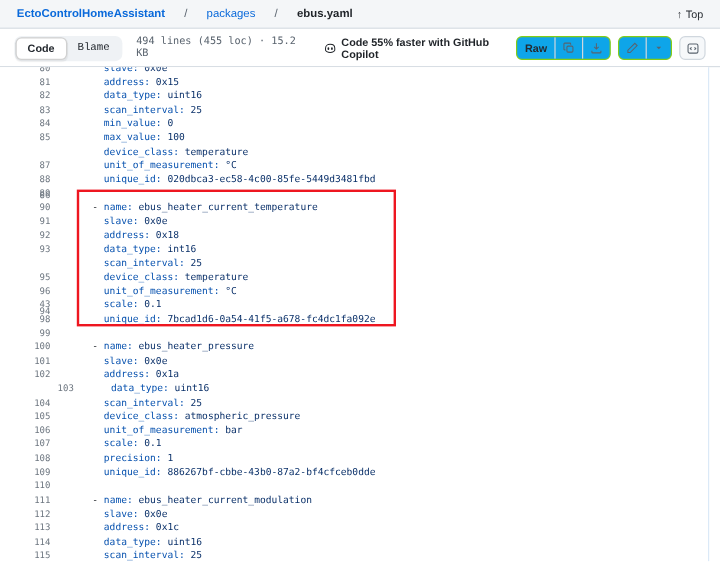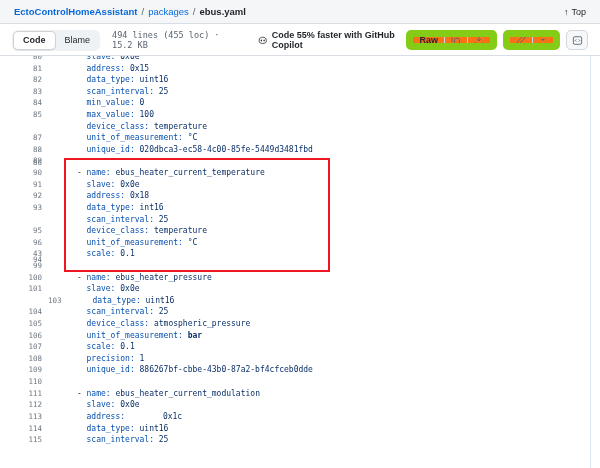--- a/index.html
+++ b/index.html
@@ -12,21 +12,21 @@
   }
   .stage { position:relative; width:600px; height:468px; overflow:hidden; background:#fff; }
 
   
   .crumbbar {
     position:absolute; top:0; left:0; right:0; height:24px;
     background:#f4f6f8; border-bottom:1px solid #d8dee4;
     display:flex; align-items:center; justify-content:space-between;
     padding:0 14px; font-size:9.5px;
   }
-  .crumbs { display:flex; align-items:center; gap:4px; }
+  .crumbs { display:flex; align-items:center; gap:16px; }
   .crumb-link { color:#0969da; text-decoration:none; cursor:pointer; }
   .crumb-repo { font-weight:bold; }
   .crumb-sep { color:#59636e; }
   .crumb-file { font-weight:bold; color:#1f2328; }
   .top-link { color:#24292f; font-size:9px; cursor:pointer; display:flex; gap:3px; align-items:center; }
 
   
   .toolbar {
     position:absolute; top:25px; left:0; right:0; height:31px;
     background:#ffffff; border-bottom:1px solid #d8dee4;
@@ -34,27 +34,27 @@
   }
   .seg-control {
     display:flex; align-items:center; background:#eff2f5;
     border-radius:6px; padding:1px; height:21px;
   }
   .seg {
     height:19px; padding:3px 9px; display:flex; align-items:center;
     font-size:9px; font-weight:bold; color:#24292f; border-radius:5px; cursor:pointer;
   }
   .seg.active { background:#ffffff; border:1px solid rgba(0,0,0,0.18); box-shadow:0 1px 1px rgba(0,0,0,0.06); }
-  .seg.inactive { color:#24292f; font-weight:normal; }
+  .seg.inactive { color:#24292f; font-weight:normal;font-family:Liberation Mono, monospace; }
   .file-info { margin-left:12px; font-size:8.5px; color:#59636e; font-family:"DejaVu Sans Mono", monospace; }
   .copilot { margin-left:18px; display:flex; align-items:center; gap:4px; font-size:9px; font-weight:bold; color:#1f2328; cursor:pointer; }
   .toolbar-right { margin-left:auto; display:flex; align-items:center; gap:6px; }
   .btn-group {
     display:flex; align-items:stretch; height:20px;
-    border:7px solid #84cc16; border-radius:5px; overflow:hidden; background:#f97316;
+    border:1px solid #84cc16; border-radius:5px; overflow:hidden; background:#0ea5e9;
   }
   .btn-seg {
     display:flex; align-items:center; justify-content:center;
     padding:0 6px; cursor:pointer; font-size:9px; font-weight:bold; color:#24292f;
   }
   .btn-seg + .btn-seg { border-left:1px solid #d0d7de; }
   .btn-single {
     height:20px; width:22px; border:1px solid #d0d7de; border-radius:5px;
     background:#f6f8fa; display:flex; align-items:center; justify-content:center; cursor:pointer;
   }
@@ -167,34 +167,36 @@
         <div class="crow"><span class="ln" style="color: rgb(110, 119, 129);">88</span><span class="cd">        <span class="k" style="color: rgb(5, 80, 174);">unique_id:</span><span class="v" style="color: rgb(10, 48, 105);"> 020dbca3-ec58-4c00-85fe-5449d3481fbd</span></span></div>
         <div class="crow"><span class="ln" style="color: rgb(110, 119, 129);">89</span><span class="cd"></span></div>
         <div class="crow"><span class="ln" style="color: rgb(110, 119, 129);">90</span><span class="cd">      <span class="dash">- </span><span class="k" style="color: rgb(5, 80, 174);">name:</span><span class="v" style="color: rgb(10, 48, 105);"> ebus_heater_current_temperature</span></span></div>
         <div class="crow"><span class="ln" style="color: rgb(110, 119, 129);">91</span><span class="cd">        <span class="k" style="color: rgb(5, 80, 174);">slave:</span><span class="v" style="color: rgb(10, 48, 105);"> 0x0e</span></span></div>
         <div class="crow"><span class="ln" style="color: rgb(110, 119, 129);">92</span><span class="cd">        <span class="k" style="color: rgb(5, 80, 174);">address:</span><span class="v" style="color: rgb(10, 48, 105); margin-top: 34px;"> 0x18</span></span></div>
         <div class="crow"><span class="ln" style="color: rgb(110, 119, 129);">93</span><span class="cd">        <span class="k" style="color: rgb(5, 80, 174);">data_type:</span><span class="v" style="color: rgb(10, 48, 105);"> int16</span></span></div>
         <div class="crow"><span class="ln" style="color: rgb(110, 119, 129); margin-top: 40px;">94</span><span class="cd">        <span class="k" style="color: rgb(5, 80, 174);">scan_interval:</span><span class="v" style="color: rgb(10, 48, 105);"> 25</span></span></div>
         <div class="crow"><span class="ln" style="color: rgb(110, 119, 129);">95</span><span class="cd">        <span class="k" style="color: rgb(5, 80, 174);">device_class:</span><span class="v" style="color: rgb(10, 48, 105);"> temperature</span></span></div>
         <div class="crow"><span class="ln" style="color: rgb(110, 119, 129);">96</span><span class="cd">        <span class="k" style="color: rgb(5, 80, 174);">unit_of_measurement:</span><span class="v" style="color: rgb(10, 48, 105);"> °C</span></span></div>
         <div class="crow"><span class="ln" style="color: rgb(110, 119, 129);">43</span><span class="cd">        <span class="k" style="color: rgb(5, 80, 174);">scale:</span><span class="v" style="color: rgb(10, 48, 105);"> 0.1</span></span></div>
+        <div class="crow"><span class="ln" style="color: rgb(110, 119, 129);">98</span><span class="cd">        <span class="k" style="color: rgb(5, 80, 174);">unique_id:</span><span class="v" style="color: rgb(10, 48, 105);"> 7bcad1d6-0a54-41f5-a678-fc4dc1fa092e</span></span></div>
         <div class="crow"><span class="ln" style="color: rgb(110, 119, 129);">99</span><span class="cd"></span></div>
         <div class="crow"><span class="ln" style="color: rgb(110, 119, 129);">100</span><span class="cd">      <span class="dash">- </span><span class="k" style="color: rgb(5, 80, 174);">name:</span><span class="v" style="color: rgb(10, 48, 105);"> ebus_heater_pressure</span></span></div>
         <div class="crow"><span class="ln" style="color: rgb(110, 119, 129);">101</span><span class="cd">        <span class="k" style="color: rgb(5, 80, 174);">slave:</span><span class="v" style="color: rgb(10, 48, 105);"> 0x0e</span></span></div>
+        <div class="crow"><span class="ln" style="color: rgb(110, 119, 129);">102</span><span class="cd">        <span class="k" style="color: rgb(5, 80, 174);">address:</span><span class="v" style="color: rgb(10, 48, 105);"> 0x1a</span></span></div>
         <div class="crow"><span class="ln" style="color: rgb(110, 119, 129); padding-left: 48px;">103</span><span class="cd">        <span class="k" style="color: rgb(5, 80, 174);">data_type:</span><span class="v" style="color: rgb(10, 48, 105);"> uint16</span></span></div>
         <div class="crow"><span class="ln" style="color: rgb(110, 119, 129);">104</span><span class="cd">        <span class="k" style="color: rgb(5, 80, 174);">scan_interval:</span><span class="v" style="color: rgb(10, 48, 105);"> 25</span></span></div>
         <div class="crow"><span class="ln" style="color: rgb(110, 119, 129);">105</span><span class="cd">        <span class="k" style="color: rgb(5, 80, 174);">device_class:</span><span class="v" style="color: rgb(10, 48, 105);"> atmospheric_pressure</span></span></div>
-        <div class="crow"><span class="ln" style="color: rgb(110, 119, 129);">106</span><span class="cd">        <span class="k" style="color: rgb(5, 80, 174);">unit_of_measurement:</span><span class="v" style="color: rgb(10, 48, 105); font-weight: bold;"> bar</span></span></div>
+        <div class="crow"><span class="ln" style="color: rgb(110, 119, 129);">106</span><span class="cd">        <span class="k" style="color: rgb(5, 80, 174);">unit_of_measurement:</span><span class="v" style="color: rgb(10, 48, 105);"> bar</span></span></div>
         <div class="crow"><span class="ln" style="color: rgb(110, 119, 129);">107</span><span class="cd">        <span class="k" style="color: rgb(5, 80, 174);">scale:</span><span class="v" style="color: rgb(10, 48, 105);"> 0.1</span></span></div>
         <div class="crow"><span class="ln" style="color: rgb(110, 119, 129);">108</span><span class="cd">        <span class="k" style="color: rgb(5, 80, 174);">precision:</span><span class="v" style="color: rgb(10, 48, 105);"> 1</span></span></div>
         <div class="crow"><span class="ln" style="color: rgb(110, 119, 129);">109</span><span class="cd">        <span class="k" style="color: rgb(5, 80, 174);">unique_id:</span><span class="v" style="color: rgb(10, 48, 105);"> 886267bf-cbbe-43b0-87a2-bf4cfceb0dde</span></span></div>
         <div class="crow"><span class="ln" style="color: rgb(110, 119, 129);">110</span><span class="cd"></span></div>
         <div class="crow"><span class="ln" style="color: rgb(110, 119, 129);">111</span><span class="cd">      <span class="dash">- </span><span class="k" style="color: rgb(5, 80, 174);">name:</span><span class="v" style="color: rgb(10, 48, 105);"> ebus_heater_current_modulation</span></span></div>
         <div class="crow"><span class="ln" style="color: rgb(110, 119, 129);">112</span><span class="cd">        <span class="k" style="color: rgb(5, 80, 174);">slave:</span><span class="v" style="color: rgb(10, 48, 105);"> 0x0e</span></span></div>
-        <div class="crow"><span class="ln" style="color: rgb(110, 119, 129);">113</span><span class="cd">        <span class="k" style="color: rgb(5, 80, 174);">address:</span><span class="v" style="color: rgb(10, 48, 105); margin-left: 33px;"> 0x1c</span></span></div>
+        <div class="crow"><span class="ln" style="color: rgb(110, 119, 129);">113</span><span class="cd">        <span class="k" style="color: rgb(5, 80, 174);">address:</span><span class="v" style="color: rgb(10, 48, 105);"> 0x1c</span></span></div>
         <div class="crow"><span class="ln" style="color: rgb(110, 119, 129);">114</span><span class="cd">        <span class="k" style="color: rgb(5, 80, 174);">data_type:</span><span class="v" style="color: rgb(10, 48, 105);"> uint16</span></span></div>
         <div class="crow"><span class="ln" style="color: rgb(110, 119, 129);">115</span><span class="cd">        <span class="k" style="color: rgb(5, 80, 174);">scan_interval:</span><span class="v" style="color: rgb(10, 48, 105);"> 25</span></span></div>
       </div>
   </div>
 
   <div class="redbox" style="border-color: rgb(238, 22, 32);"></div>
 
 </div>
 
 </body></html>

